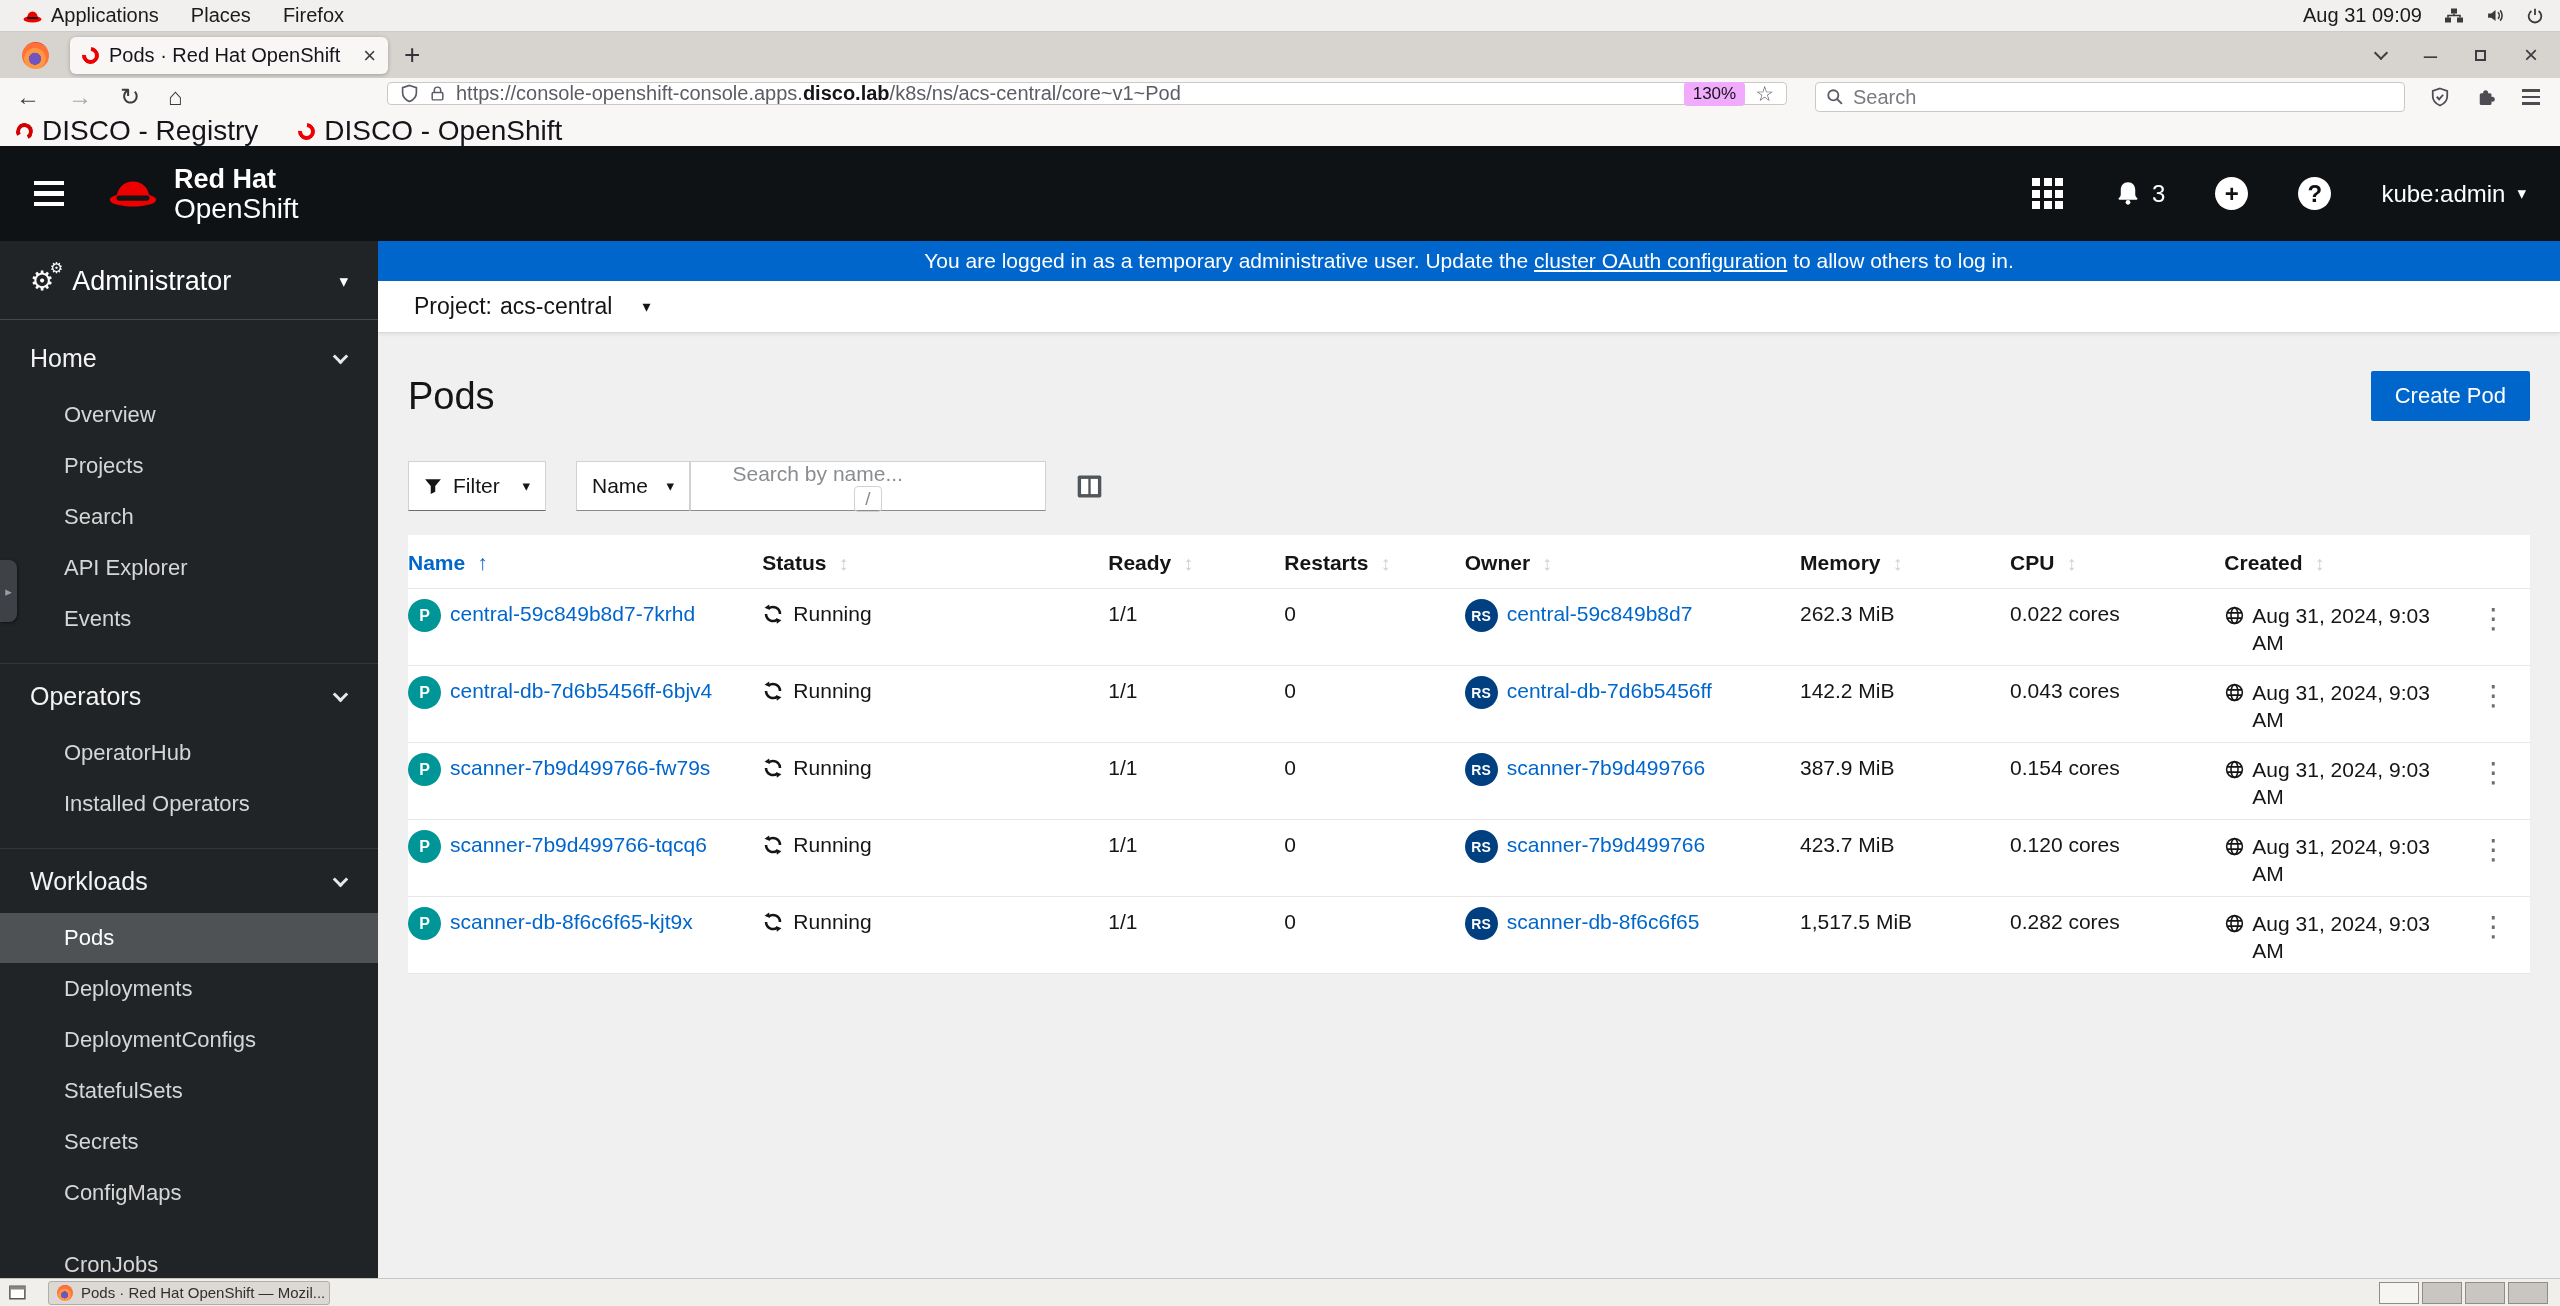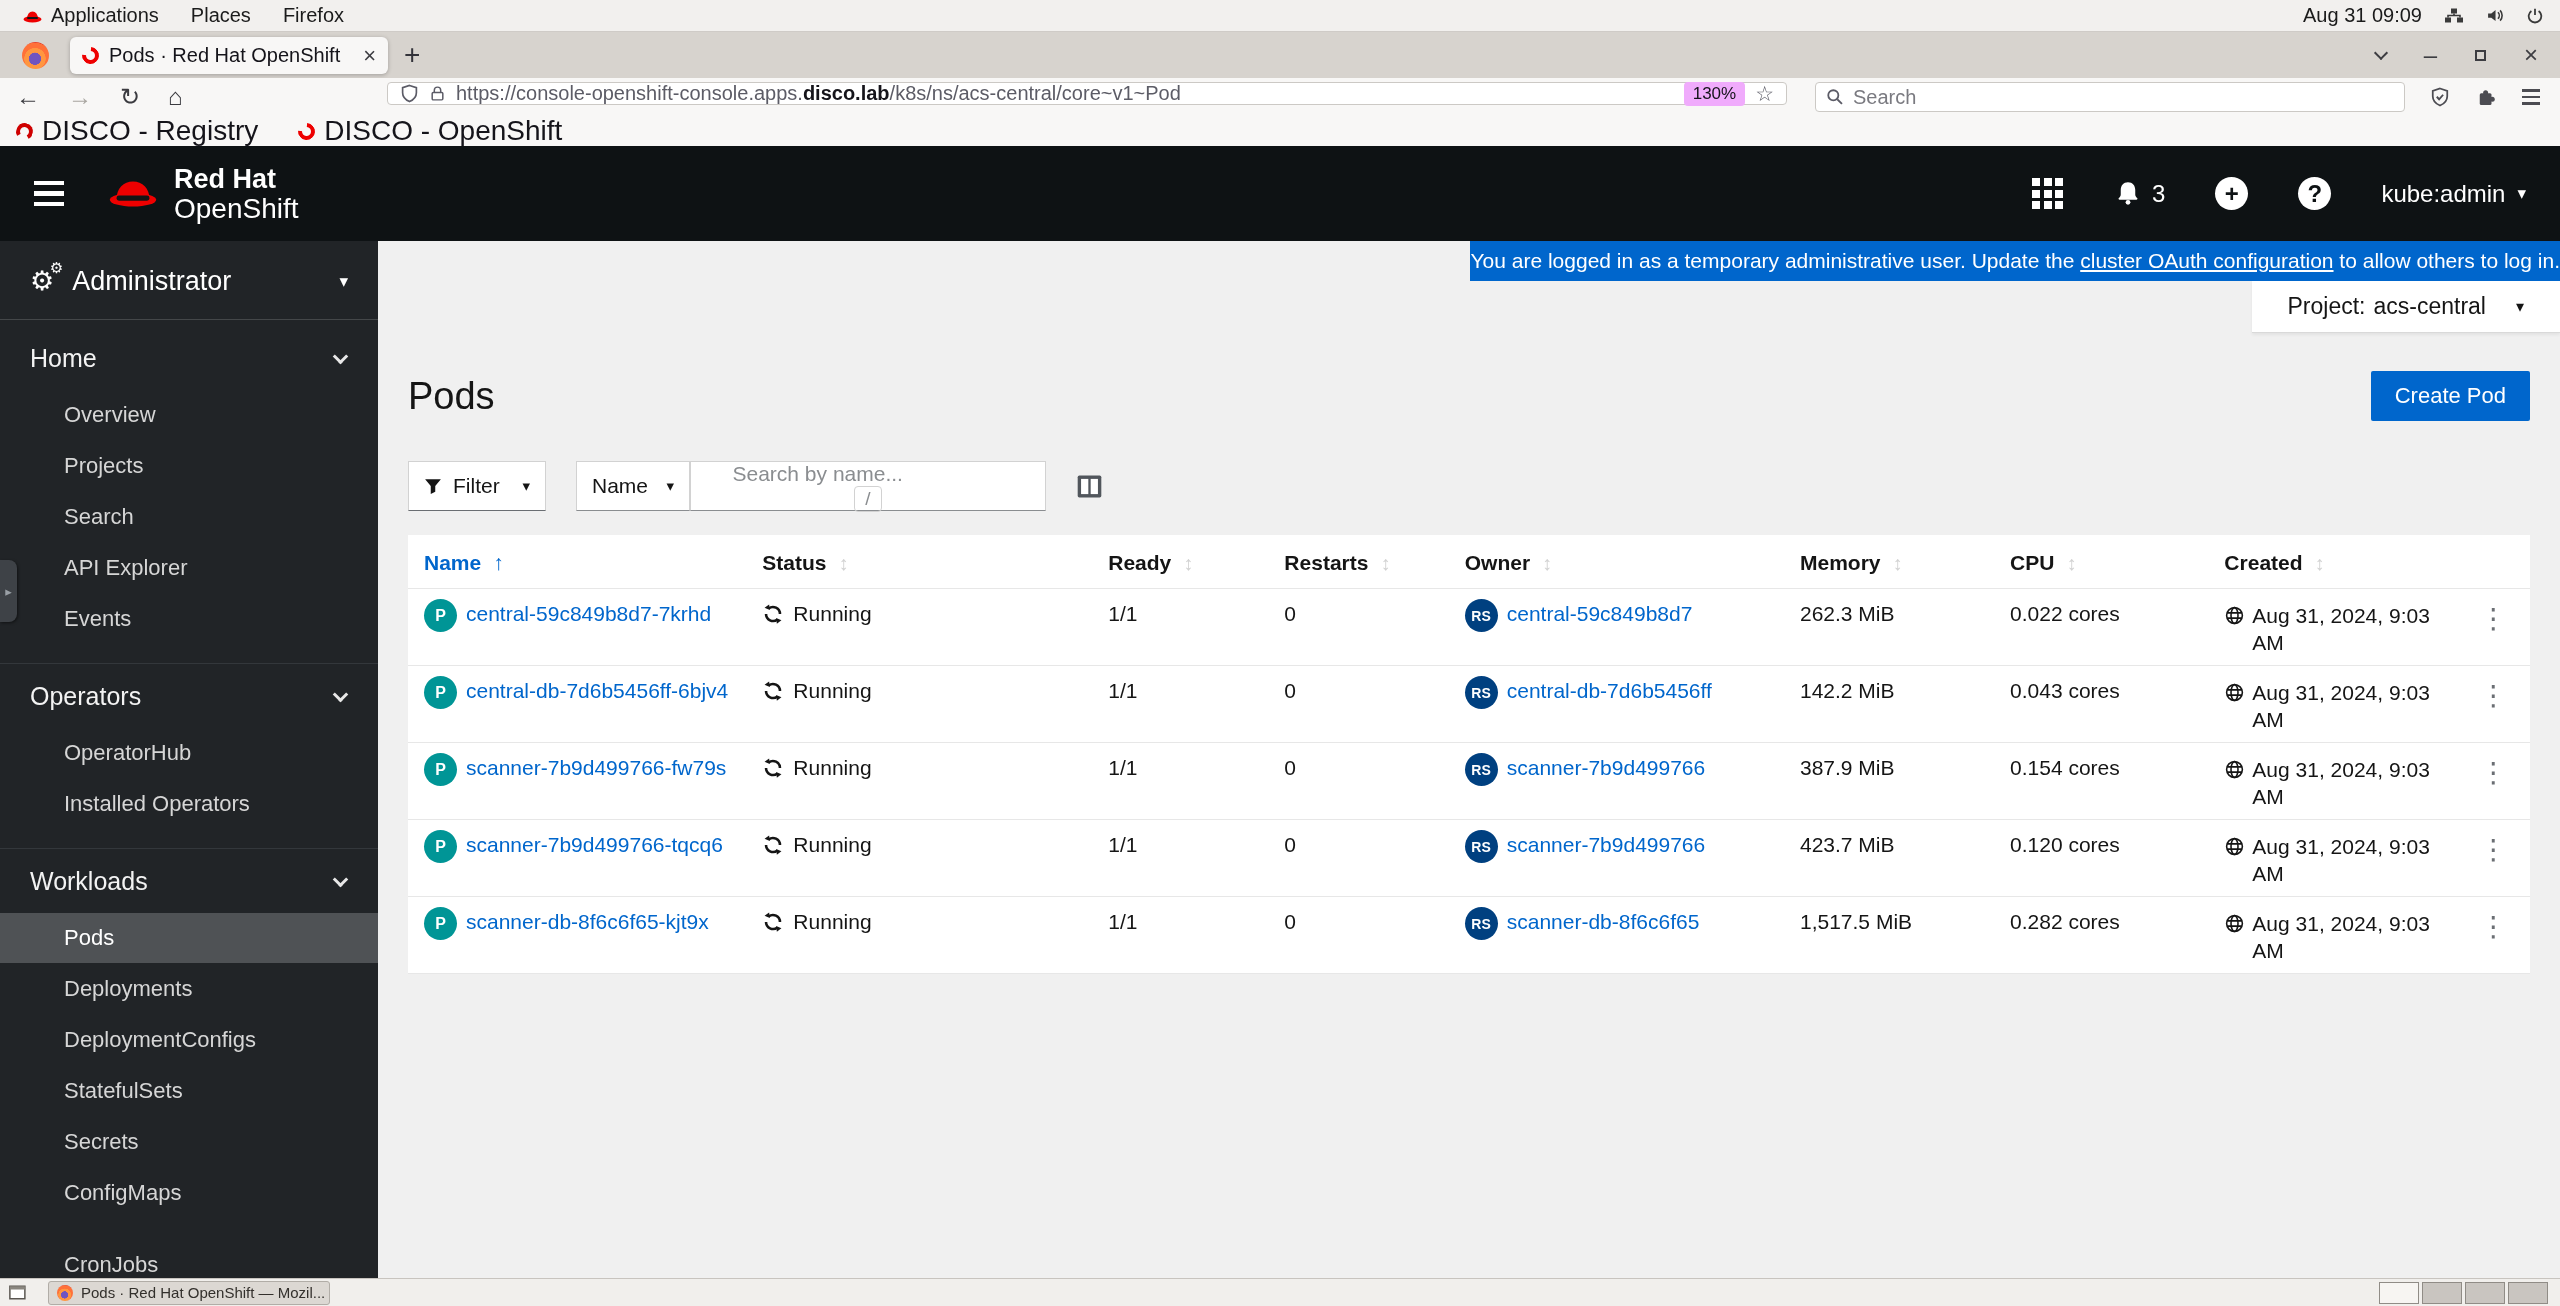--- a/index.html
+++ b/index.html
@@ -80,21 +80,21 @@
   .group { padding-bottom:18px; }
   .group + .group { border-top:1px solid #33373b; }
   .group-header { display:flex; align-items:center; justify-content:space-between; padding:18px 32px 16px 30px; font-size:25px; color:#f3f3f3; }
   .chev-dn { width:11px; height:11px; border-right:3px solid #e8e8e8; border-bottom:3px solid #e8e8e8; transform:rotate(45deg); margin-top:-5px; }
   .nav-item { padding:12px 30px 12px 64px; font-size:22px; line-height:26px; color:#d6d6d6; margin:1px 0; cursor:pointer; }
   .nav-item.active { background:#4f5255; color:#fff; }
   .nav-item.gap-top { margin-top:22px; }
   .drawer-handle { position:absolute; left:0; top:560px; width:17px; height:62px; background:#3e4247; border-radius:0 8px 8px 0; box-shadow:1px 1px 3px rgba(0,0,0,.5); display:flex; align-items:center; justify-content:center; color:#9aa0a6; font-size:13px; z-index:5; }
 
   
-  .main { flex:1; min-width:0; background:#f0f0f0; display:flex; flex-direction:column;align-items:flex-end; }
+  .main { flex:1; min-width:0; background:#f0f0f0; display:flex; flex-direction:column; }
   .banner { height:40px; flex:0 0 auto; background:#0066cc; color:#fff; font-size:21px; display:flex; align-items:center; justify-content:center; }
   .banner a { color:#fff; text-decoration:underline; }
   .project-bar { height:52px; flex:0 0 auto; background:#fff; border-bottom:1px solid #d9d9d9; box-shadow:0 2px 3px rgba(0,0,0,.06); display:flex; align-items:center; gap:8px; padding:0 36px; font-size:23px; }
   .project-bar .caret { color:#151515; margin-left:22px; font-size:16px; }
   .content { flex:1; padding:0 30px; overflow:hidden; }
   .title-row { margin-top:38px; display:flex; align-items:center; justify-content:space-between; }
   .page-title { font-size:38px; font-weight:500; color:#151515; }
   .create-btn { background:#0066cc; color:#fff; border:none; border-radius:2px; font-size:22px; font-family:inherit; padding:12px 24px; cursor:pointer; }
 
   .toolbar { margin-top:40px; display:flex; align-items:center; }
@@ -106,21 +106,21 @@
   .pf-search { width:356px; padding:0 12px;flex-direction:column; }
   .pf-search input::placeholder { color:#8a8d90; }
   .pf-search input { font-size:21px; }
   .shortcut { border:1px solid #d2d2d2; border-radius:4px; color:#8a8d90; font-size:19px; padding:1px 10px; }
   .columns-btn { margin-left:30px; background:none; border:none; cursor:pointer; }
 
   
   .table-card { margin-top:24px; background:#fff; }
   table { width:100%; border-collapse:collapse; table-layout:fixed; }
   th { text-align:left; font-size:21px; font-weight:700; color:#151515; padding:16px 10px 13px 0; border-bottom:1px solid #e7e7e7; }
-  th.first, td.first { padding-left:16px; }
+  th.first, td.first { }
   td { vertical-align:top; font-size:21px; color:#151515; padding:13px 10px 9px 0; border-bottom:1px solid #e7e7e7; }
   .sort-i { color:#d2d2d2; margin-left:12px; font-size:20px; }
   .sorted { color:#0066cc; }
   .sorted .arrow { color:#0066cc; margin-left:12px; }
   .cellflex { display:flex; align-items:flex-start; gap:9px; }
   .badge { flex:none; width:33px; height:33px; border-radius:50%; color:#fff; display:flex; align-items:center; justify-content:center; font-weight:600; margin-top:-3px; }
   .badge.p { background:#009596; font-size:16px; }
   .badge.rs { background:#004080; font-size:14px; letter-spacing:.3px; }
   a.res-link { color:#0066cc; text-decoration:none; white-space:nowrap; }
   .status-f { display:flex; align-items:center; gap:9px; }

